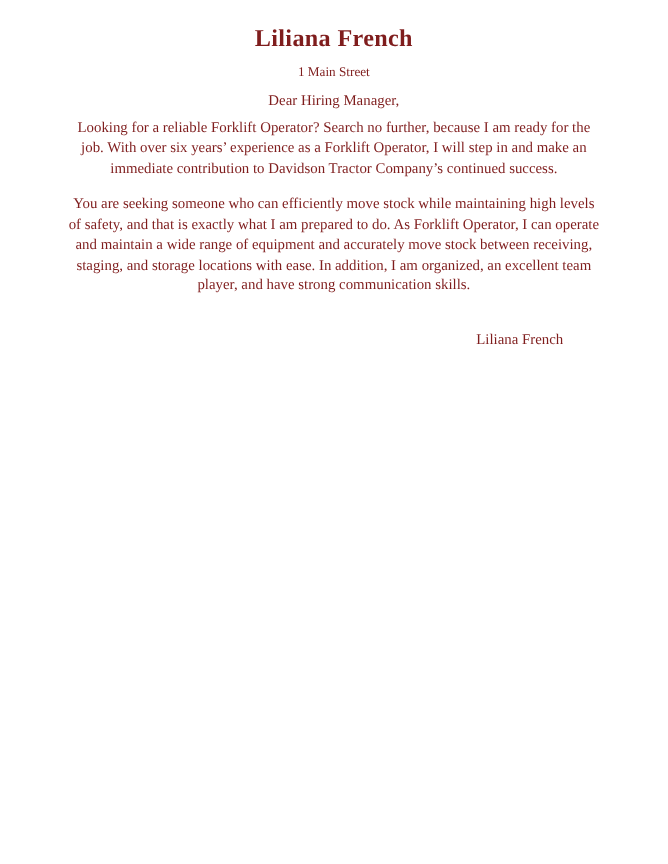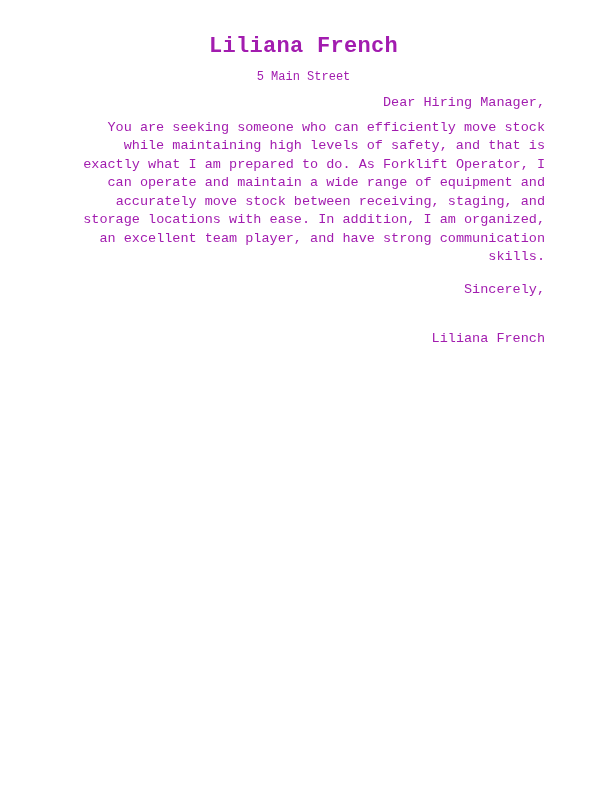--- a/index.html
+++ b/index.html
@@ -9,44 +9,44 @@
   }
   body {
     width: 607px;
     height: 785px;
     overflow: hidden;
   }
   .page {
     box-sizing: border-box;
     width: 607px;
     height: 785px;
-    padding: 34px 62px 0 62px;
+    padding: 22px 62px 0 62px;
     background: #ffffff;
-    color: #a21caf;
-    font-family: Liberation Mono, monospace;
+    color: #7f1d1d;
+    font-family: Liberation Serif, serif;
   }
   .letter-header {
     text-align: center;
   }
   .sender-name {
     margin: 0 0 9px 0;
     font-size: 22px;
     line-height: 26px;
     font-weight: bold;
     letter-spacing: 0.3px;
   }
   .address {
     font-size: 12px;
     line-height: 17px;
   }
   .letter-body {
     margin-top: 8px;
     font-size: 13.5px;
     line-height: 18.5px;
-    text-align: right;
+    text-align: center;
   }
   .letter-body p {
     margin: 0 0 14px 0;
   }
   p.salutation {
     margin: 0 0 6px 0;
   }
   .closing-block {
     margin-left: 338px;
     margin-top: 8px;
@@ -59,30 +59,30 @@
   }
 </style>
 </head>
 <body>
 
 <div class="page">
 
   <header class="letter-header">
     <h1 class="sender-name">Liliana French</h1>
     <div class="address">
-      <div>5 Main Street</div>
+      <div>1 Main Street</div>
     </div>
   </header>
 
   <main class="letter-body">
     <p class="salutation">Dear Hiring Manager,</p>
 
+    <p>Looking for a reliable Forklift Operator? Search no further, because I am ready for the job. With over six years’ experience as a Forklift Operator, I will step in and make an immediate contribution to Davidson Tractor Company’s continued success.</p>
 
     <p>You are seeking someone who can efficiently move stock while maintaining high levels of safety, and that is exactly what I am prepared to do. As Forklift Operator, I can operate and maintain a wide range of equipment and accurately move stock between receiving, staging, and storage locations with ease. In addition, I am organized, an excellent team player, and have strong communication skills.</p>
 
 
     <div class="closing-block">
-      <p class="closing">Sincerely,</p>
       <p class="signature">Liliana French</p>
     </div>
   </main>
 
 </div>
 
 </body></html>

